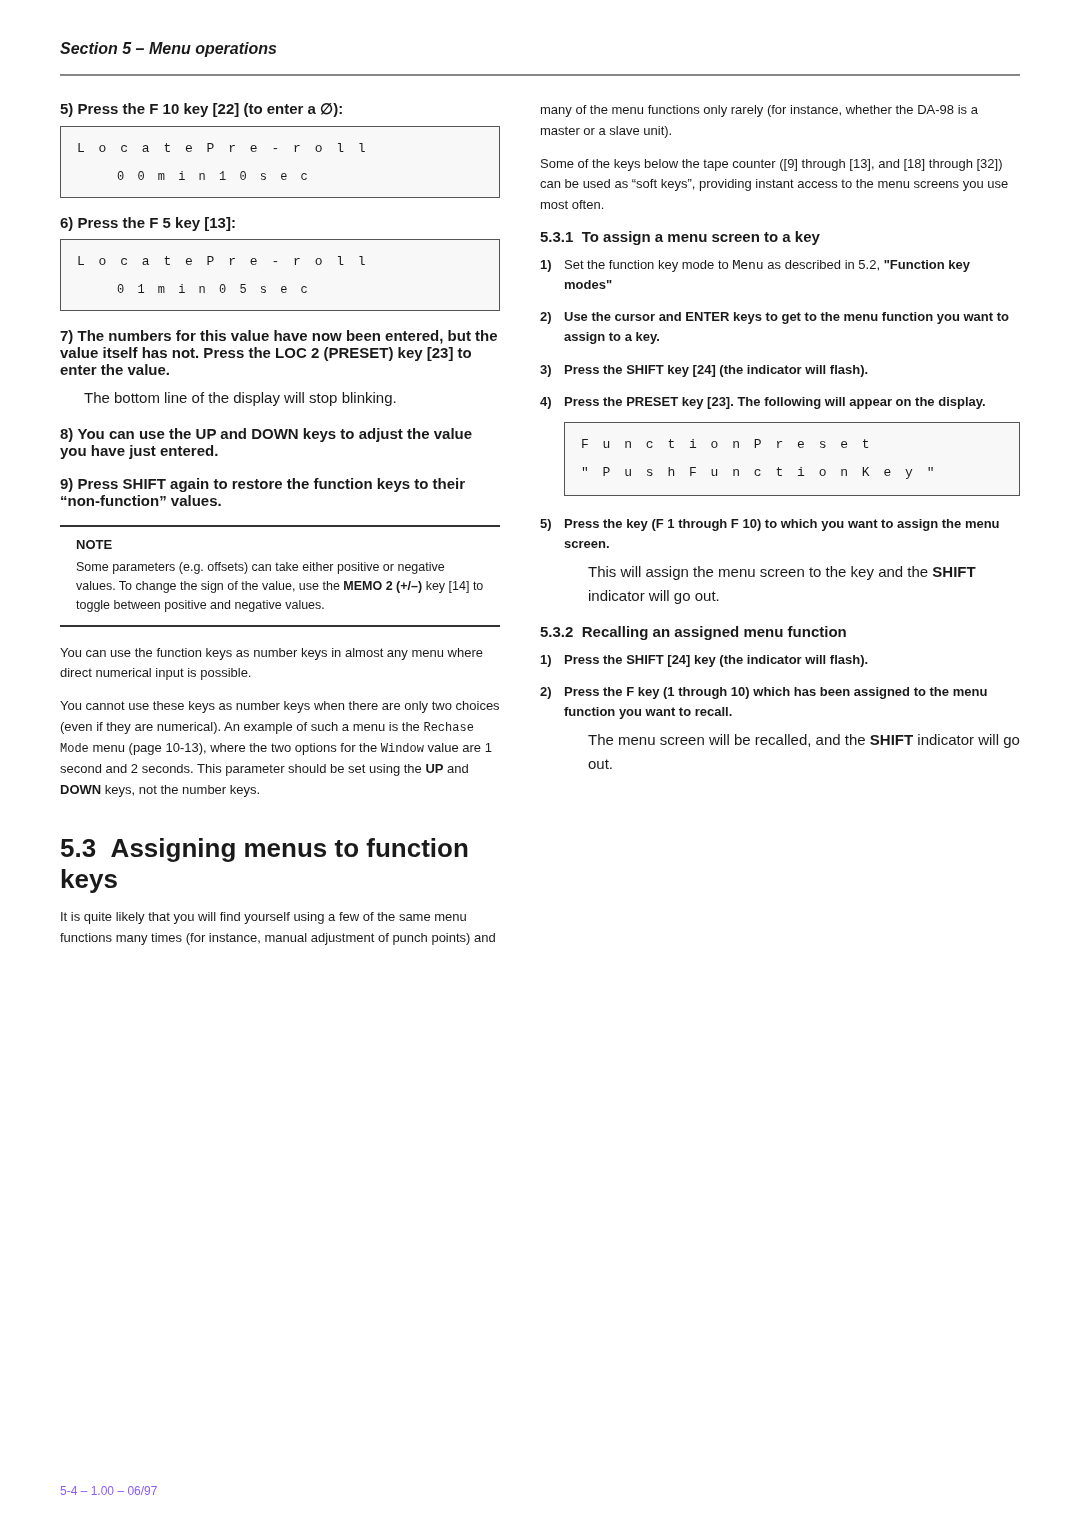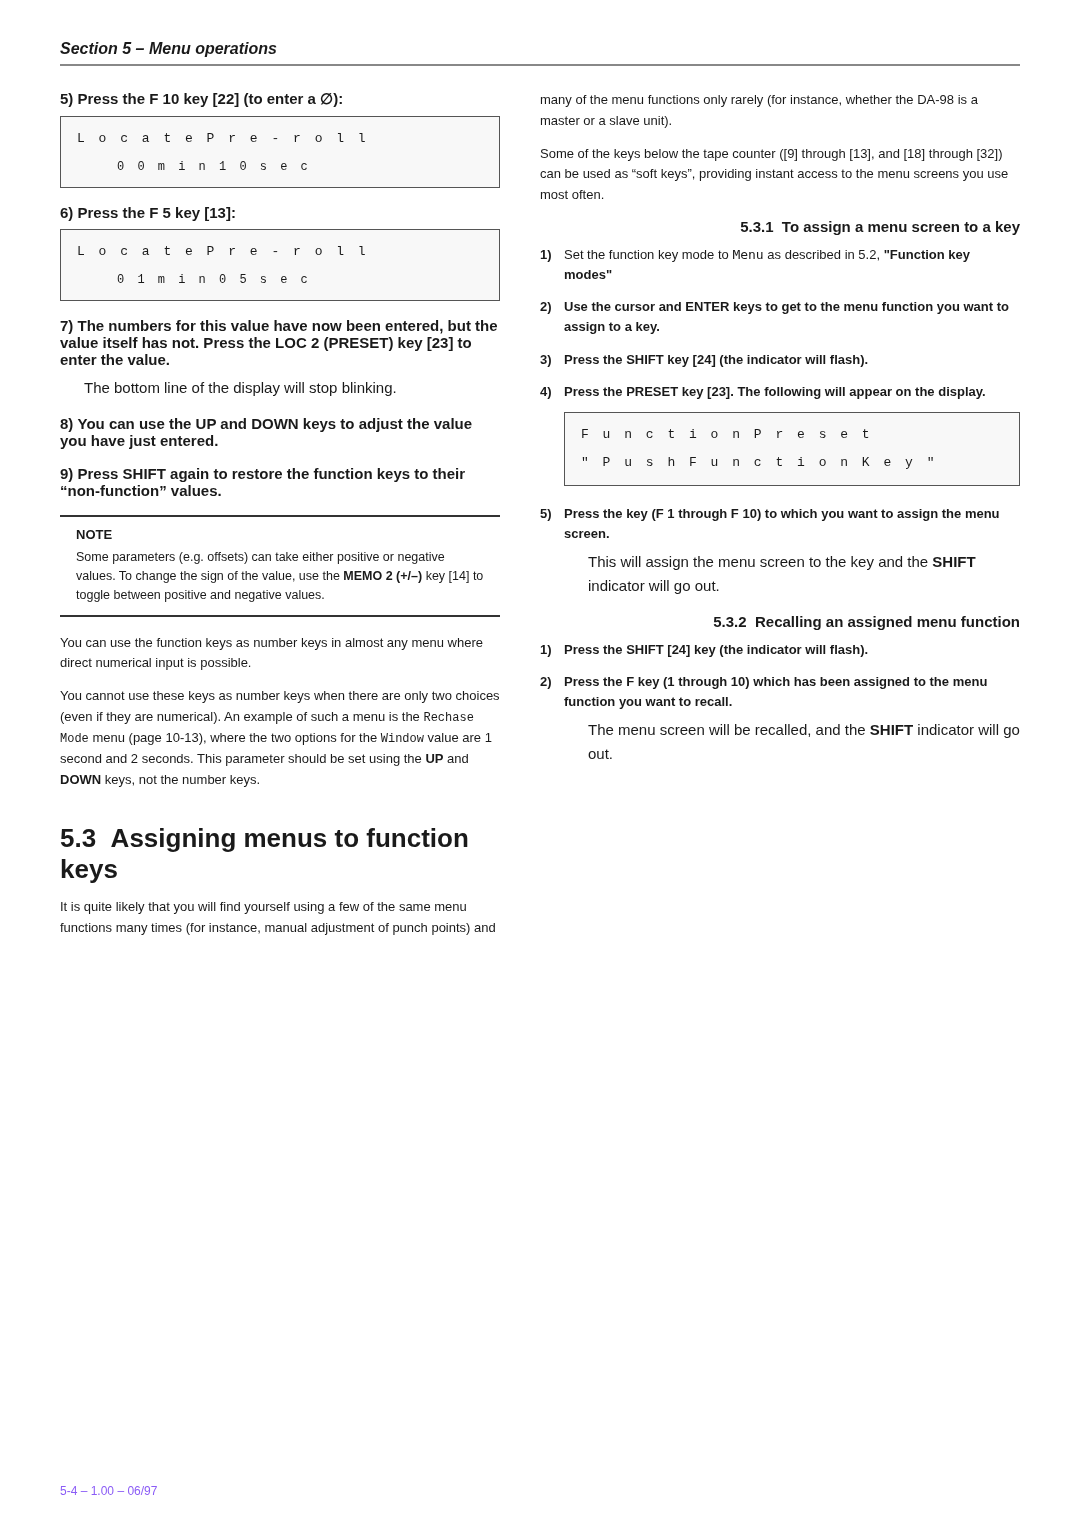--- a/index.html
+++ b/index.html
@@ -16,21 +16,21 @@
     .page {
       padding: 40px 60px 60px 60px;
     }
 
     
     .section-header {
       display: flex;
       align-items: center;
       margin-bottom: 24px;
       border-bottom: 2px solid #888;
-      padding-bottom: 6px;
+      padding-bottom: 16px;
     }
     .section-header h2 {
       font-size: 16px;
       font-weight: bold;
       font-style: italic;
       font-family: Arial, sans-serif;
     }
 
     
     .two-col {
@@ -124,21 +124,20 @@
       line-height: 1.2;
     }
 
     
     .subsection-title {
       font-size: 15px;
       font-weight: bold;
       font-family: Arial, sans-serif;
       margin-bottom: 10px;
       margin-top: 8px;
-      text-align: right;
     }
 
     
     .numbered-list {
       padding-left: 0;
       list-style: none;
     }
     .numbered-list > li {
       margin-bottom: 12px;
       font-family: Arial, sans-serif;

